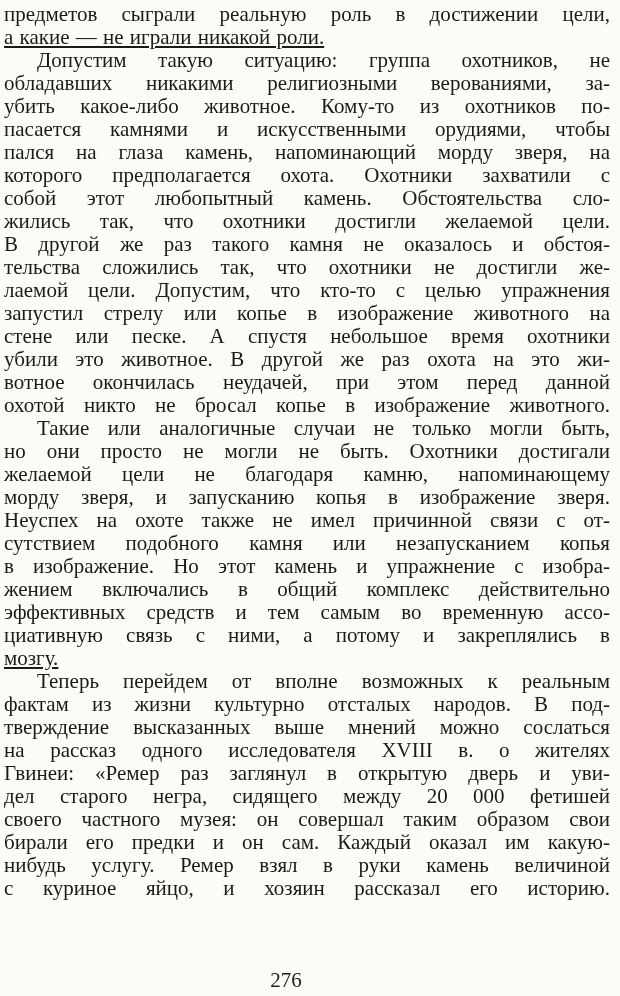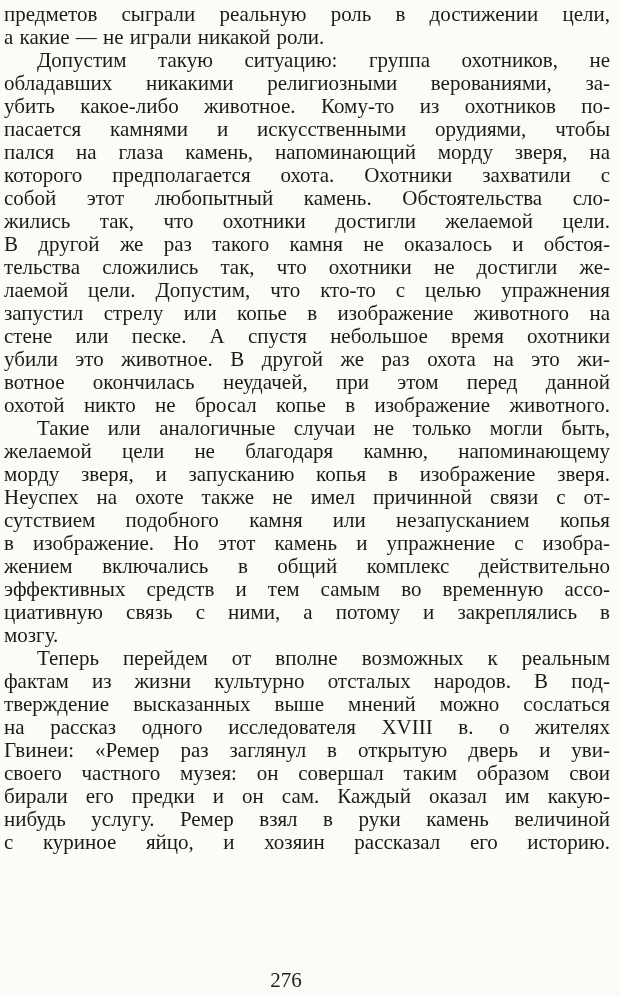--- a/index.html
+++ b/index.html
@@ -32,20 +32,21 @@
     text-align: justify;
     text-align-last: justify;
     word-spacing: 1px;
     white-space: normal;
   }
   .line.indent {
     text-indent: 33px;
   }
   .line.endline {
     text-align-last: left;
+    text-decoration: underline;
   }
   .page-number {
     position: absolute;
     left: 0;
     top: 968px;
     width: 572px;
     text-align: center;
     font-size: 21px;
     line-height: 24px;
     color: #1f1f1f;
@@ -73,36 +74,38 @@
         <div class="line">тельства сложились так, что охотники не достигли же-</div>
         <div class="line">лаемой цели. Допустим, что кто-то с целью упражнения</div>
         <div class="line">запустил стрелу или копье в изображение животного на</div>
         <div class="line">стене или песке. А спустя небольшое время охотники</div>
         <div class="line">убили это животное. В другой же раз охота на это жи-</div>
         <div class="line">вотное окончилась неудачей, при этом перед данной</div>
         <div class="line">охотой никто не бросал копье в изображение животного.</div>
       </div>
       <div class="paragraph">
         <div class="line indent">Такие или аналогичные случаи не только могли быть,</div>
+        <div class="line">но они просто не могли не быть. Охотники достигали</div>
         <div class="line">желаемой цели не благодаря камню, напоминающему</div>
         <div class="line">морду зверя, и запусканию копья в изображение зверя.</div>
         <div class="line">Неуспех на охоте также не имел причинной связи с от-</div>
         <div class="line">сутствием подобного камня или незапусканием копья</div>
         <div class="line">в изображение. Но этот камень и упражнение с изобра-</div>
         <div class="line">жением включались в общий комплекс действительно</div>
         <div class="line">эффективных средств и тем самым во временную ассо-</div>
         <div class="line">циативную связь с ними, а потому и закреплялись в</div>
         <div class="line endline">мозгу.</div>
       </div>
       <div class="paragraph">
         <div class="line indent">Теперь перейдем от вполне возможных к реальным</div>
         <div class="line">фактам из жизни культурно отсталых народов. В под-</div>
         <div class="line">тверждение высказанных выше мнений можно сослаться</div>
         <div class="line">на рассказ одного исследователя XVIII в. о жителях</div>
         <div class="line">Гвинеи: «Ремер раз заглянул в открытую дверь и уви-</div>
+        <div class="line">дел старого негра, сидящего между 20 000 фетишей</div>
         <div class="line">своего частного музея: он совершал таким образом свои</div>
         <div class="line">бирали его предки и он сам. Каждый оказал им какую-</div>
         <div class="line">нибудь услугу. Ремер взял в руки камень величиной</div>
         <div class="line">с куриное яйцо, и хозяин рассказал его историю.</div>
       </div>
     </div>
   <div class="page-number">276</div>
 </div>
 
 </body></html>

